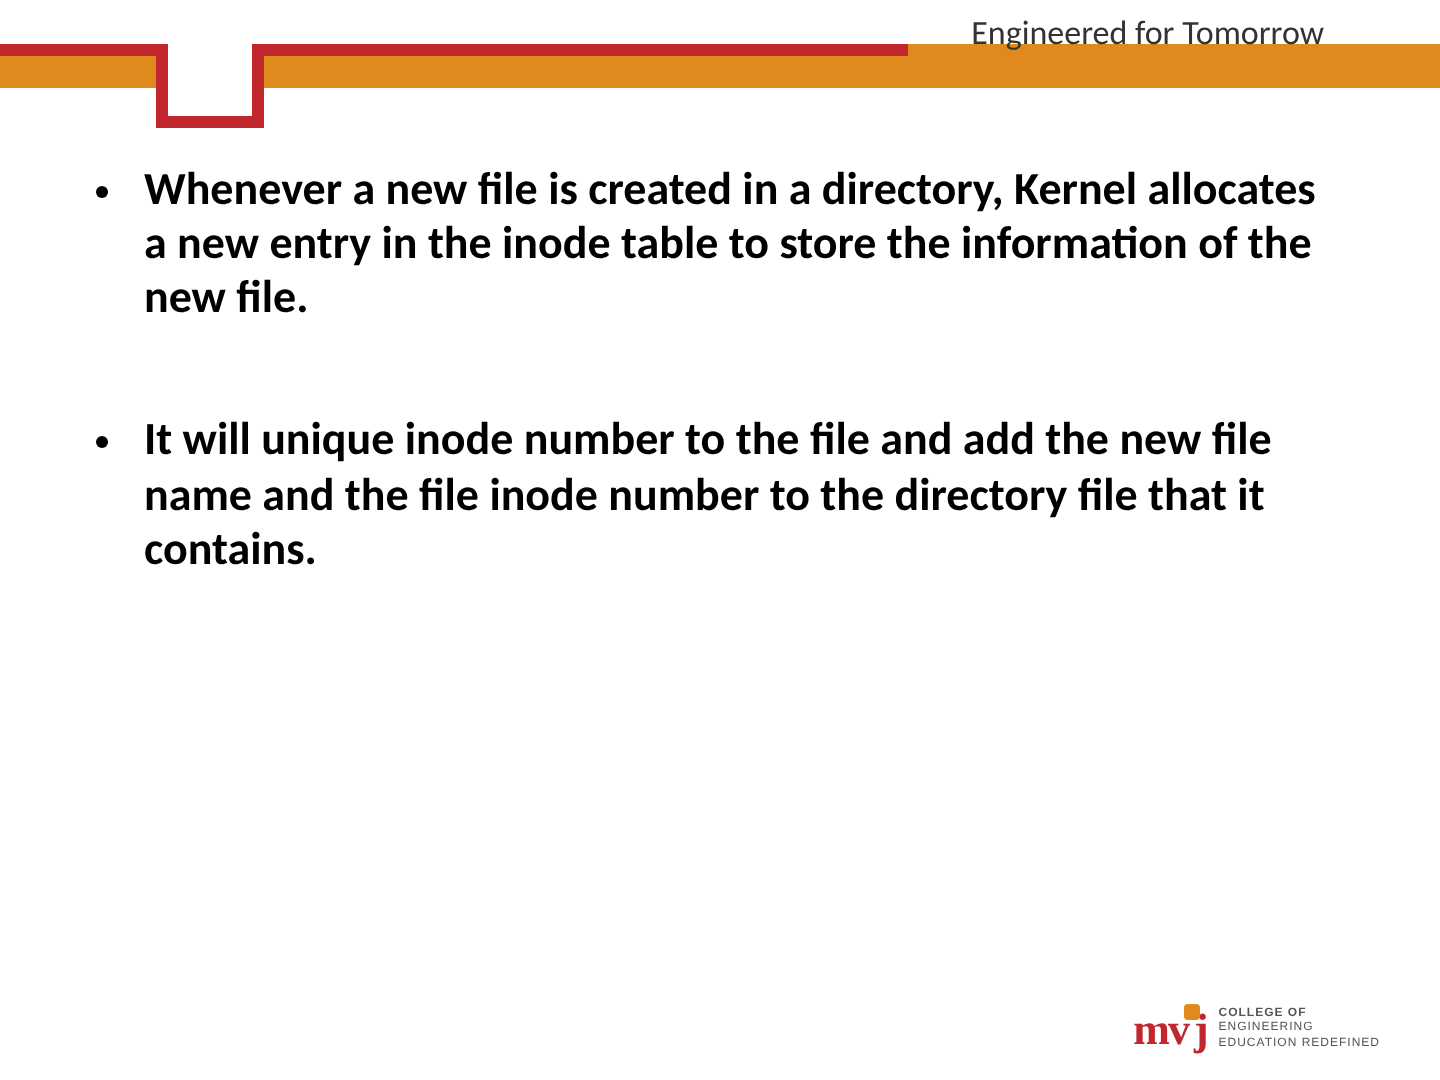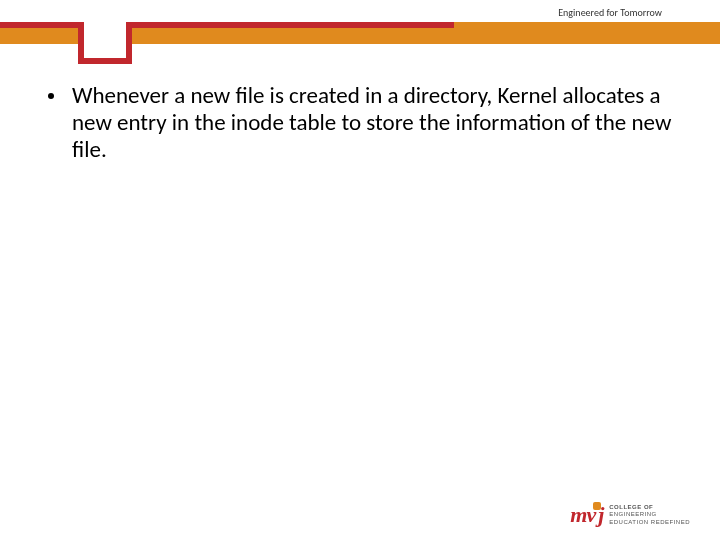--- a/index.html
+++ b/index.html
@@ -16,21 +16,21 @@
     top: 22px;
     left: 0;
     width: 100%;
     height: 22px;
     background: #e08a1e;
   }
   .tagline {
     position: absolute;
     top: 6px;
     right: 58px;
-    font-size: 10px;
+    font-size: 17px;
     color: #333;
     font-family: Calibri, Arial, sans-serif;
   }
   .notch {
     position: absolute;
     top: 22px;
     left: 78px;
     width: 54px;
     height: 42px;
     border: 6px solid #c1272d;
@@ -61,37 +61,36 @@
   }
   .bullet-dot {
     width: 6px;
     height: 6px;
     background: #000;
     border-radius: 50%;
     margin-top: 11px;
     margin-right: 18px;
     flex-shrink: 0;
   }
-  .bullet-text { flex: 1; }
+  .bullet-text { flex: 1; font-weight: bold; }
   .logo {
     position: absolute;
     bottom: 12px;
     right: 30px;
     display: flex;
     align-items: center;
     gap: 6px;
   }
   .logo-mark {
     font-family: Georgia, serif;
     font-size: 22px;
     font-weight: bold;
     color: #c1272d;
     letter-spacing: -1px;
     position: relative;
-    font-style: italic;
   }
   .logo-mark .j-dot {
     display: inline-block;
     width: 8px;
     height: 8px;
     background: #e08a1e;
     border-radius: 2px;
     position: relative;
     top: -12px;
     margin-left: -2px;
@@ -112,20 +111,24 @@
 <div class="header-bar"></div>
 <div class="red-stripe"></div>
 <div class="notch"></div>
 <div class="tagline">Engineered for Tomorrow</div>
 
 <div class="content">
   <div class="bullet-item">
     <div class="bullet-dot"></div>
     <div class="bullet-text">Whenever a new file is created in a directory, Kernel allocates a new entry in the inode table to store the information of the new file.</div>
   </div>
+  <div class="bullet-item">
+    <div class="bullet-dot"></div>
+    <div class="bullet-text">It will unique inode number to the file and add the new file name and the file inode number to the directory file that it contains.</div>
+  </div>
 </div>
 
 <div class="logo">
   <span class="logo-mark">
     <span>m</span><span>v</span><span class="j-dot"></span><span>j</span>
   </span>
   <div class="logo-text">
     <div class="line1">COLLEGE OF</div>
     <div>ENGINEERING</div>
     <div>EDUCATION REDEFINED</div>

